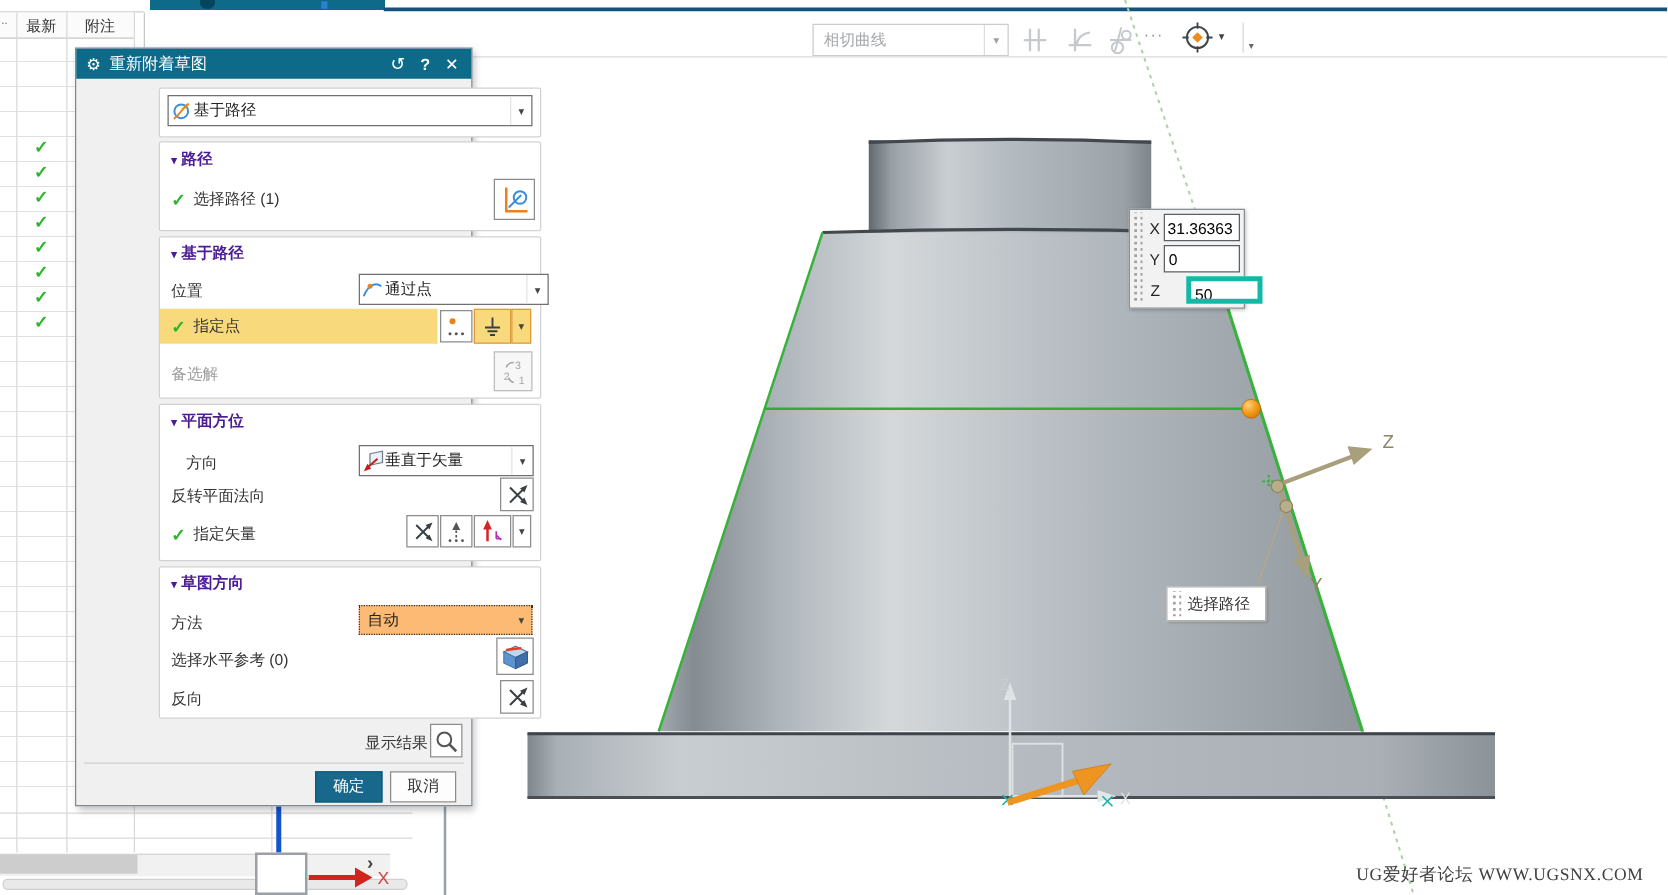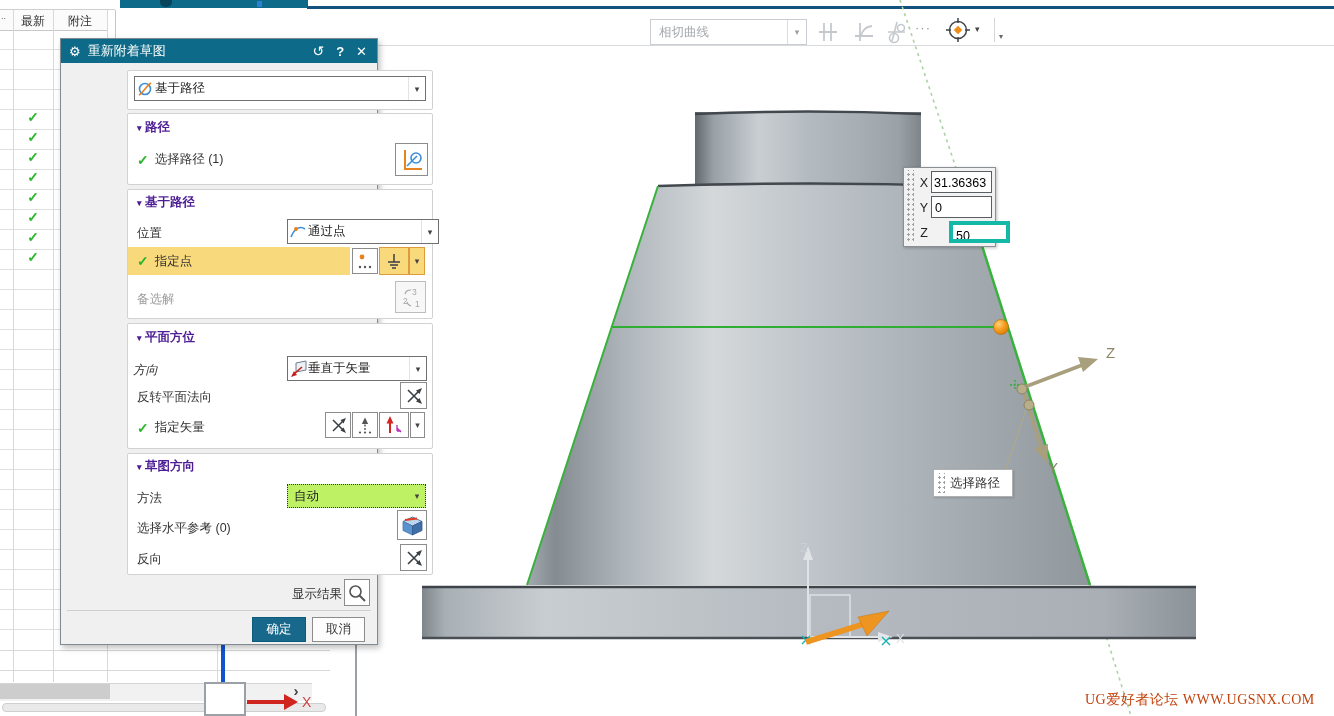--- a/index.html
+++ b/index.html
@@ -189,21 +189,21 @@
     <div class="abs" style="left:27px;top:28px;width:61px;height:22px;background:#fff;border:1px solid #5a5f63;font-size:12.5px;line-height:22px;padding-left:3px;box-sizing:border-box;overflow:hidden;white-space:nowrap;">0</div>
     <div class="abs" style="left:12px;top:53px;width:12px;height:24px;font-size:12.5px;color:#222;line-height:24px;text-align:right;">Z</div>
     <div class="abs" style="left:45px;top:53px;width:61px;height:22px;background:#fff;border:4px solid #14b8a6;font-size:12.5px;line-height:22px;padding-left:3px;box-sizing:border-box;overflow:hidden;white-space:nowrap;">50</div>
   </div>
 
   <div class="abs" style="left:933px;top:469px;width:78px;height:26px;background:#fff;border:1px solid #b0b0b0;box-shadow:1px 1px 2px rgba(0,0,0,.15);display:flex;align-items:center;">
     <div class="grip" style="width:9px;height:20px;margin-left:2px;"></div>
     <span style="font-size:12.5px;color:#333;margin-left:5px;">选择路径</span>
   </div>
 
-  <div class="abs" style="left:1085px;top:691px;font-family:'Liberation Serif',serif;font-size:14px;color:#c2410c;letter-spacing:.5px;white-space:nowrap;">UG爱好者论坛 WWW.UGSNX.COM</div>
+  <div class="abs" style="left:1085px;top:691px;font-family:'Liberation Serif',serif;font-size:14px;color:#404040;letter-spacing:.5px;white-space:nowrap;">UG爱好者论坛 WWW.UGSNX.COM</div>
 
   <div class="abs" style="left:221px;top:645px;width:4px;height:38px;background:#1353cc;"></div>
   <div class="abs" style="left:204px;top:682px;width:42px;height:34px;background:#fff;border:2px solid #9aa0a6;box-sizing:border-box;"></div>
   <div class="abs" style="left:247px;top:700px;width:38px;height:4px;background:#d0241e;"></div>
   <div class="abs" style="left:284px;top:694px;width:0;height:0;border-left:14px solid #d0241e;border-top:8px solid transparent;border-bottom:8px solid transparent;"></div>
   <div class="abs" style="left:302px;top:694px;font-size:14px;color:#cc4444;">X</div>
 
   <div class="abs" style="left:60px;top:38px;width:318px;height:607px;background:#f0f0f0;border:1px solid #7f8a93;box-sizing:border-box;box-shadow:2px 3px 6px rgba(0,0,0,.25);">
 
     <div class="titlebar">
@@ -277,21 +277,21 @@
           <text x="13" y="10" font-size="8.5" fill="#a6a6a6">3</text>
           <text x="4" y="19" font-size="8.5" fill="#a6a6a6">2</text>
           <text x="16" y="22" font-size="8.5" fill="#a6a6a6">1</text>
           <path d="M6,9 A6,5 0 0 1 12,5" stroke="#a6a6a6" fill="none" stroke-width="1.2"></path>
           <path d="M12,21 A6,5 0 0 1 8,17" stroke="#a6a6a6" fill="none" stroke-width="1.2"></path>
         </svg>
     </div>
 
     <div class="grp" style="top:284px;height:124px;"></div>
     <div class="abs hdrblue" style="left:76px;top:290px;"><span style="font-size:9px;">▾</span> <span>平面方位</span></div>
-    <div class="abs lbl" style="left:72px;top:323px;font-style:italic;">方向</div>
+    <div class="abs lbl" style="left:88px;top:323px;">方向</div>
     <div class="combo" style="left:226px;top:317px;width:140px;">
       <span class="ic">
         <svg width="19" height="19">
             <polygon points="7,4 17,2 17,11 7,13" fill="#edf1f5" stroke="#6f7d8a" stroke-width="1"></polygon>
             <path d="M13,8 L5,15" stroke="#c81e1e" stroke-width="1.6"></path>
             <polygon points="2,18 8,16 5,12" fill="#c81e1e"></polygon>
           </svg>
       </span>
       <span>垂直于矢量</span>
       <span class="caret">▾</span>
@@ -329,21 +329,21 @@
           <path d="M7,19 V7" stroke="#d42424" stroke-width="2"></path>
           <polygon points="7,2 3.5,9.5 10.5,9.5" fill="#d42424"></polygon>
           <path d="M14,11 v6 M14,17 h4 M14,14 l4,4" stroke="#b82ab8" stroke-width="1.3" fill="none"></path>
         </svg>
     </div>
     <div class="caretbtn" style="left:349px;top:373px;width:15px;height:26px;">▾</div>
 
     <div class="grp" style="top:414px;height:120px;"></div>
     <div class="abs hdrblue" style="left:76px;top:419px;"><span style="font-size:9px;">▾</span> <span>草图方向</span></div>
     <div class="abs lbl" style="left:76px;top:451px;">方法</div>
-    <div class="combo" style="left:226px;top:445px;width:139px;height:24px;background:#bef264;border:1px dotted #333;">
+    <div class="combo" style="left:226px;top:445px;width:139px;height:24px;background:#fdba74;border:1px dotted #333;">
       <span style="padding-left:6px;">自动</span>
       <span class="caret" style="border-left:none;">▾</span>
     </div>
     <div class="abs lbl" style="left:76px;top:481px;">选择水平参考 (0)</div>
     <div class="btn" style="left:336px;top:471px;width:30px;height:30px;">
       <svg width="23" height="23">
           <polygon points="11.5,3 21,7.5 11.5,12 2,7.5" fill="#bcd6f0" stroke="#4a76a8" stroke-width="1"></polygon>
           <polygon points="2,7.5 11.5,12 11.5,21 2,16.5" fill="#5b93d0" stroke="#4a76a8" stroke-width=".8"></polygon>
           <polygon points="21,7.5 11.5,12 11.5,21 21,16.5" fill="#3f6fa8" stroke="#34598a" stroke-width=".8"></polygon>
           <path d="M4,6 L16,4.5" stroke="#e03c1e" stroke-width="2"></path>

